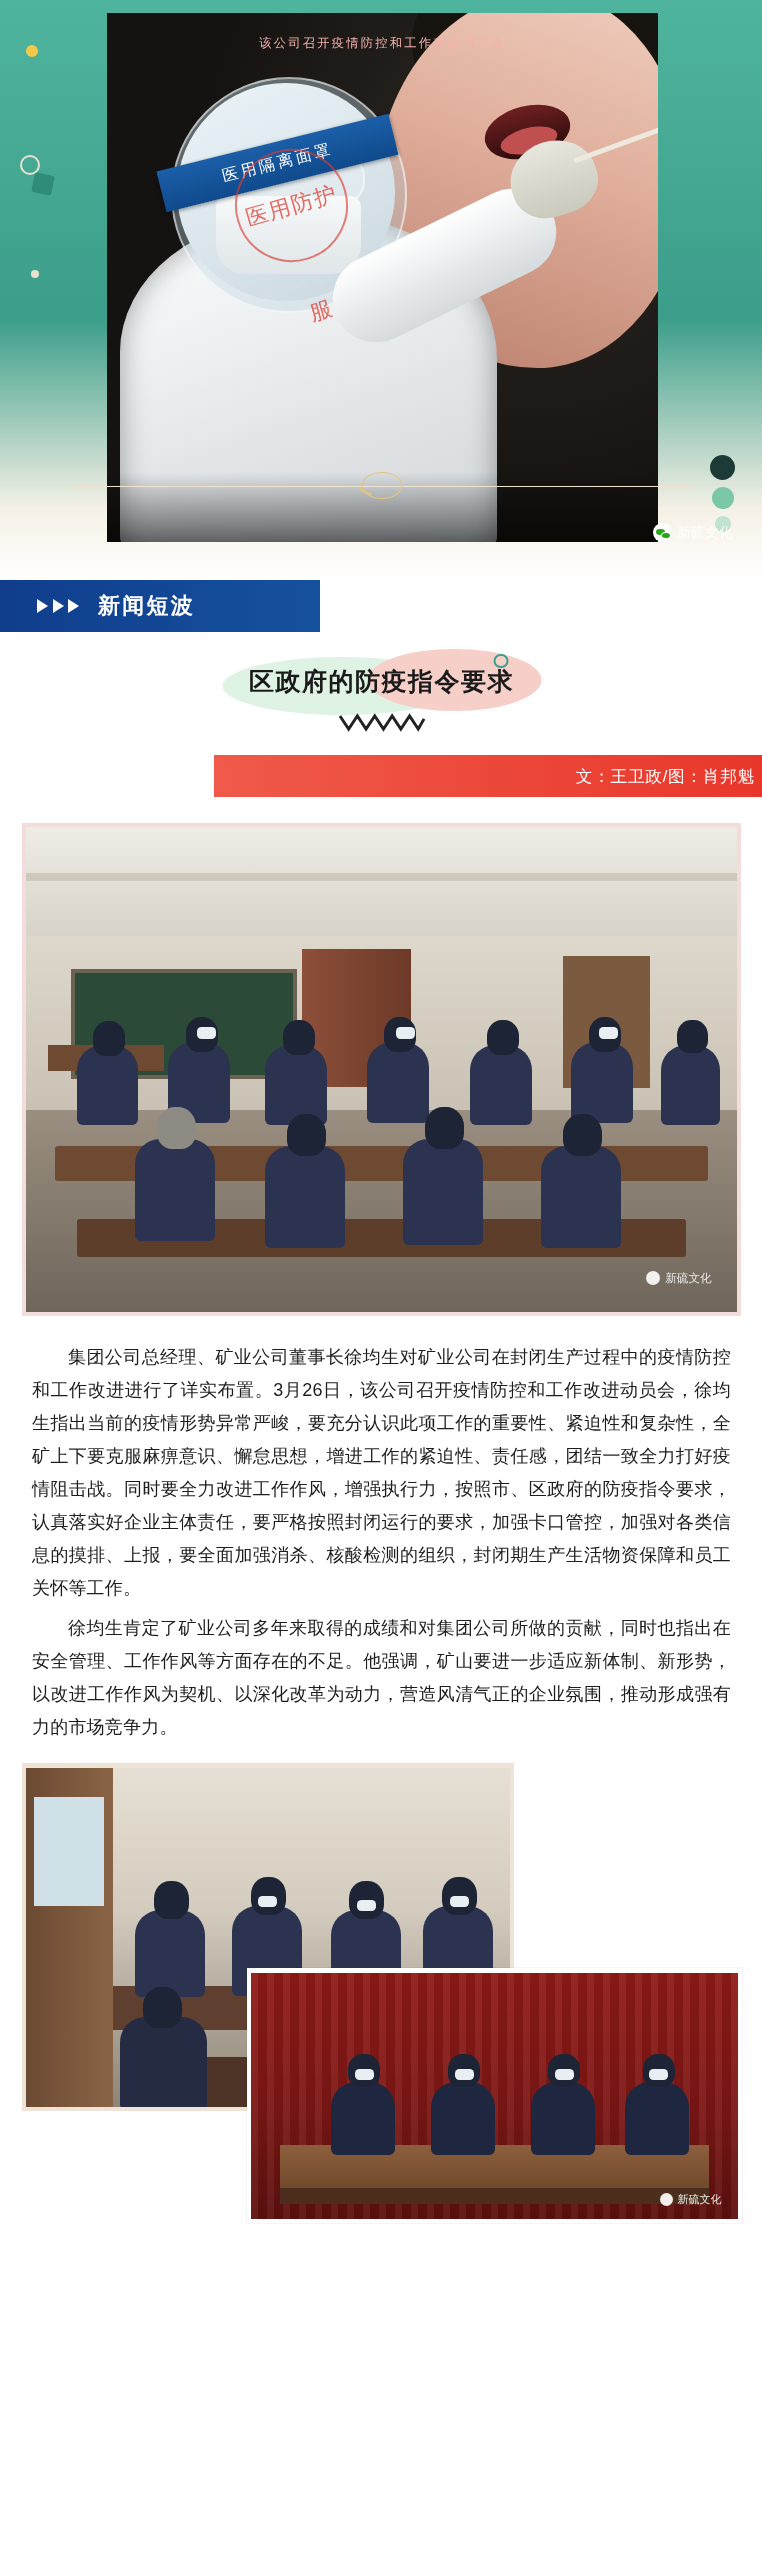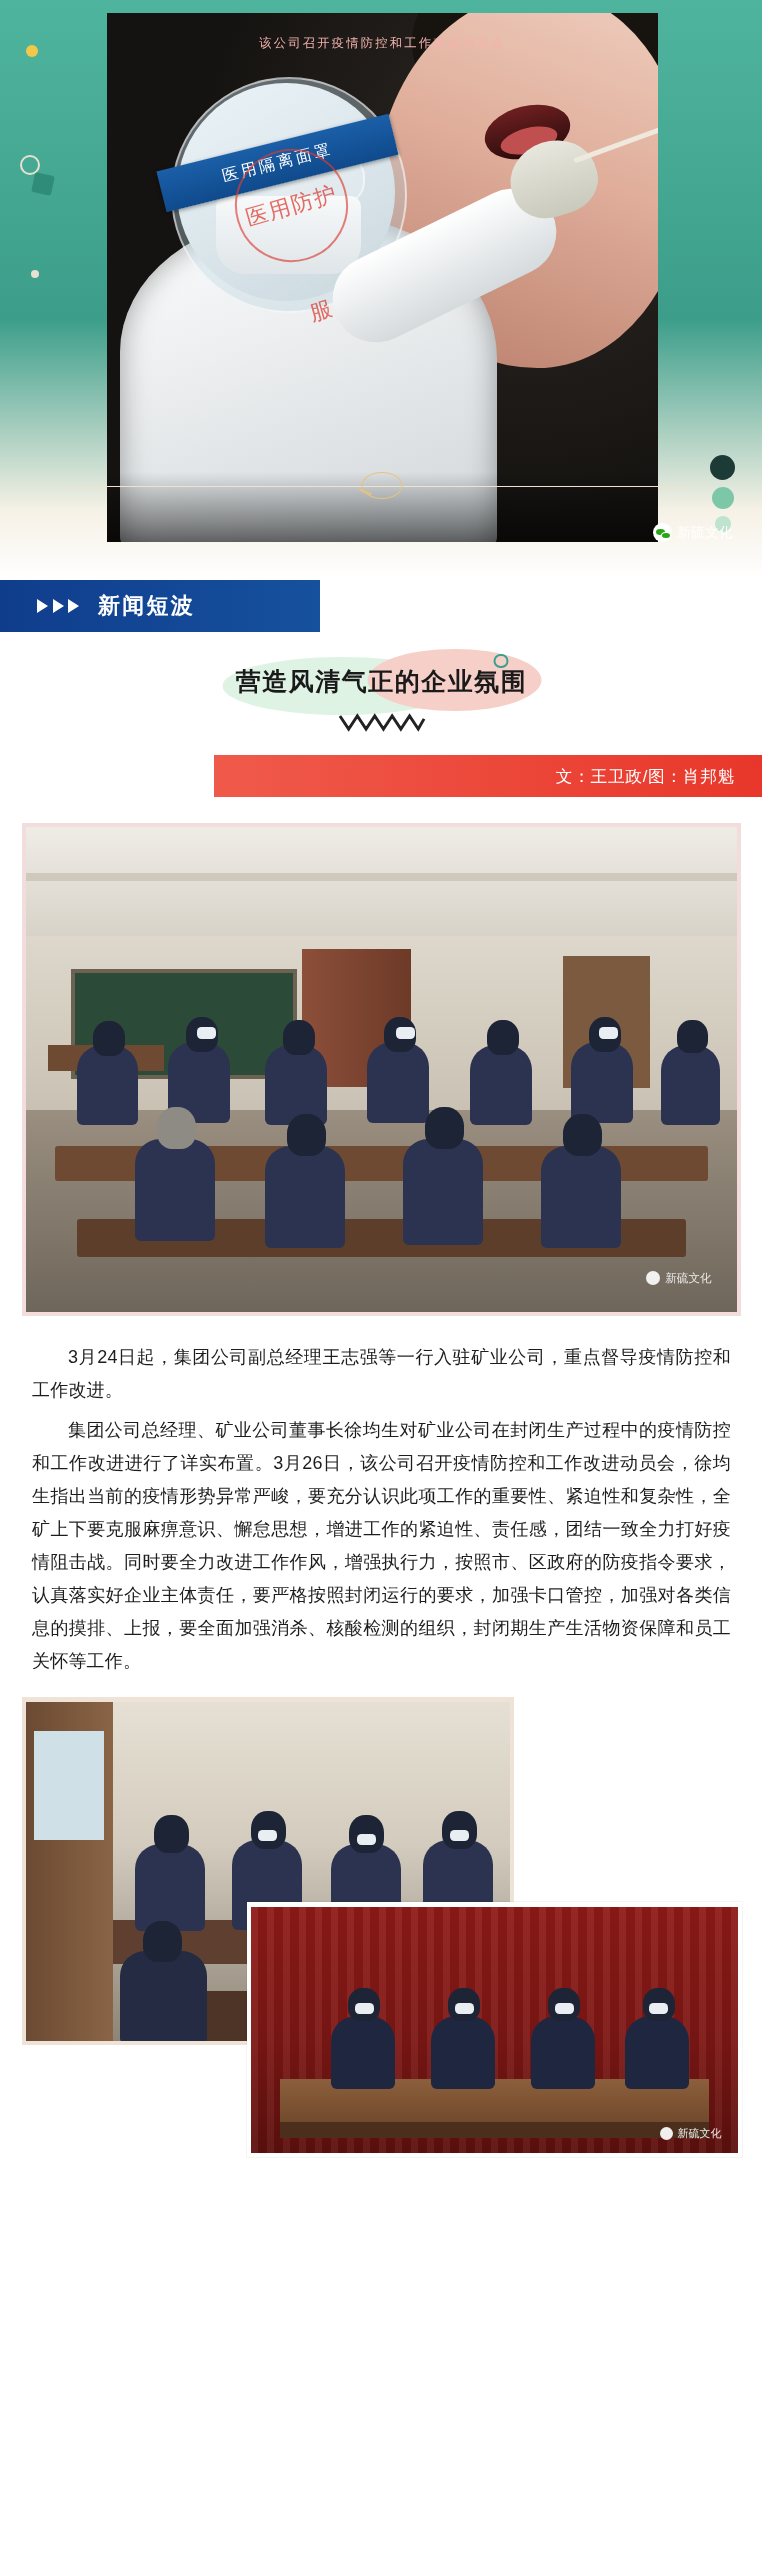--- a/index.html
+++ b/index.html
@@ -79,21 +79,21 @@
   .sect-blob{position:absolute;left:50%;top:17.4px;transform:translateX(-50%);width:319px;height:70px;}
   .blob-green{position:absolute;left:0;top:7.3px;width:239px;height:58px;border-radius:50%;background:#dff3e4;}
   .blob-red{position:absolute;right:0;top:0;width:174px;height:62px;border-radius:50%;background:#f6cfc9;}
   .blob-dot{position:absolute;right:33px;top:4.4px;width:10.2px;height:10.2px;border-radius:50%;border:2.2px solid #3aa08c;}
   .sect-title{position:absolute;left:50%;top:33px;transform:translateX(-50%);font-size:25px;font-weight:bold;color:#1a1a1a;letter-spacing:1.5px;white-space:nowrap;}
   .sect-zig{position:absolute;left:50%;top:81px;transform:translateX(-50%);}
 
   
   .byline{position:relative;height:42px;background:linear-gradient(90deg,#ffffff 0%,#ffffff 28%,#f05a4b 28%,#e8372a 100%);
      display:flex;align-items:center;justify-content:flex-end;}
-  .byline span{color:#fff;font-size:16.7px;letter-spacing:0.7px;margin-right:28px;}
+  .byline span{color:#fff;font-size:16.7px;letter-spacing:0.7px;margin-right:8px;}
 
   
   .photo1-wrap{position:relative;margin:26px 22px 0 22px;height:493px;background:#f3dcdc;padding:4.4px;box-sizing:border-box;}
   .photo1{position:relative;width:100%;height:100%;overflow:hidden;background:#b9b2a6;}
   .p1-ceiling{position:absolute;left:0;right:0;top:0;height:109px;background:linear-gradient(180deg,#efece6,#d8d3c9);}
   .p1-beam{position:absolute;top:46px;left:0;right:0;height:7.3px;background:#cfc9bd;}
   .p1-wall{position:absolute;left:0;right:0;top:109px;height:174px;background:linear-gradient(180deg,#ded8cc,#c9c2b4);}
   .p1-screen{position:absolute;left:45px;top:142px;width:218px;height:102px;background:#2c4a38;border:4.4px solid #6b6252;}
   .p1-curtain{position:absolute;left:276px;top:122px;width:109px;height:138px;background:linear-gradient(90deg,#8c4f3a,#6d3a28);}
   .p1-door{position:absolute;right:87px;top:129px;width:87px;height:132px;background:#7b5a40;}
@@ -186,21 +186,21 @@
       <div class="newsbar-title">新闻短波</div>
     </div>
   </div>
 
   <div class="sect">
     <div class="sect-blob">
       <div class="blob-green"></div>
       <div class="blob-red"></div>
       <div class="blob-dot"></div>
     </div>
-    <div class="sect-title">营造风清气正的企业氛围</div>
+    <div class="sect-title">区政府的防疫指令要求</div>
     <svg class="sect-zig" width="87" height="19" viewBox="0 0 120 26">
       <polyline points="2,4 14,22 26,4 38,22 50,4 62,22 74,4 86,22 98,4 110,22 118,8" fill="none" stroke="#222" stroke-width="4"></polyline>
     </svg>
   </div>
 
   <div class="byline">
     <span>文：王卫政/图：肖邦魁</span>
   </div>
 
   <div class="photo1-wrap">
@@ -245,22 +245,22 @@
       <div class="mask" style="left:573px;top:200px;"></div>
 
       <div class="p1-logo">
         <span class="wc"></span>
         <span>新硫文化</span>
       </div>
     </div>
   </div>
 
   <div class="article">
-    <p>3月24日起，集团公司副总经理王志强等一行入驻矿业公司，重点督导疫情防控和工作改进。</p>
     <p>集团公司总经理、矿业公司董事长徐均生对矿业公司在封闭生产过程中的疫情防控和工作改进进行了详实布置。3月26日，该公司召开疫情防控和工作改进动员会，徐均生指出当前的疫情形势异常严峻，要充分认识此项工作的重要性、紧迫性和复杂性，全矿上下要克服麻痹意识、懈怠思想，增进工作的紧迫性、责任感，团结一致全力打好疫情阻击战。同时要全力改进工作作风，增强执行力，按照市、区政府的防疫指令要求，认真落实好企业主体责任，要严格按照封闭运行的要求，加强卡口管控，加强对各类信息的摸排、上报，要全面加强消杀、核酸检测的组织，封闭期生产生活物资保障和员工关怀等工作。</p>
+    <p>徐均生肯定了矿业公司多年来取得的成绩和对集团公司所做的贡献，同时也指出在安全管理、工作作风等方面存在的不足。他强调，矿山要进一步适应新体制、新形势，以改进工作作风为契机、以深化改革为动力，营造风清气正的企业氛围，推动形成强有力的市场竞争力。</p>
   </div>
 
   <div class="photos-2">
 
     <div class="photo2">
       <div class="inner">
         <div class="p2-bg"></div>
         <div class="p2-wood"></div>
         <div class="p2-win"></div>
         <div class="p2-table"></div>

